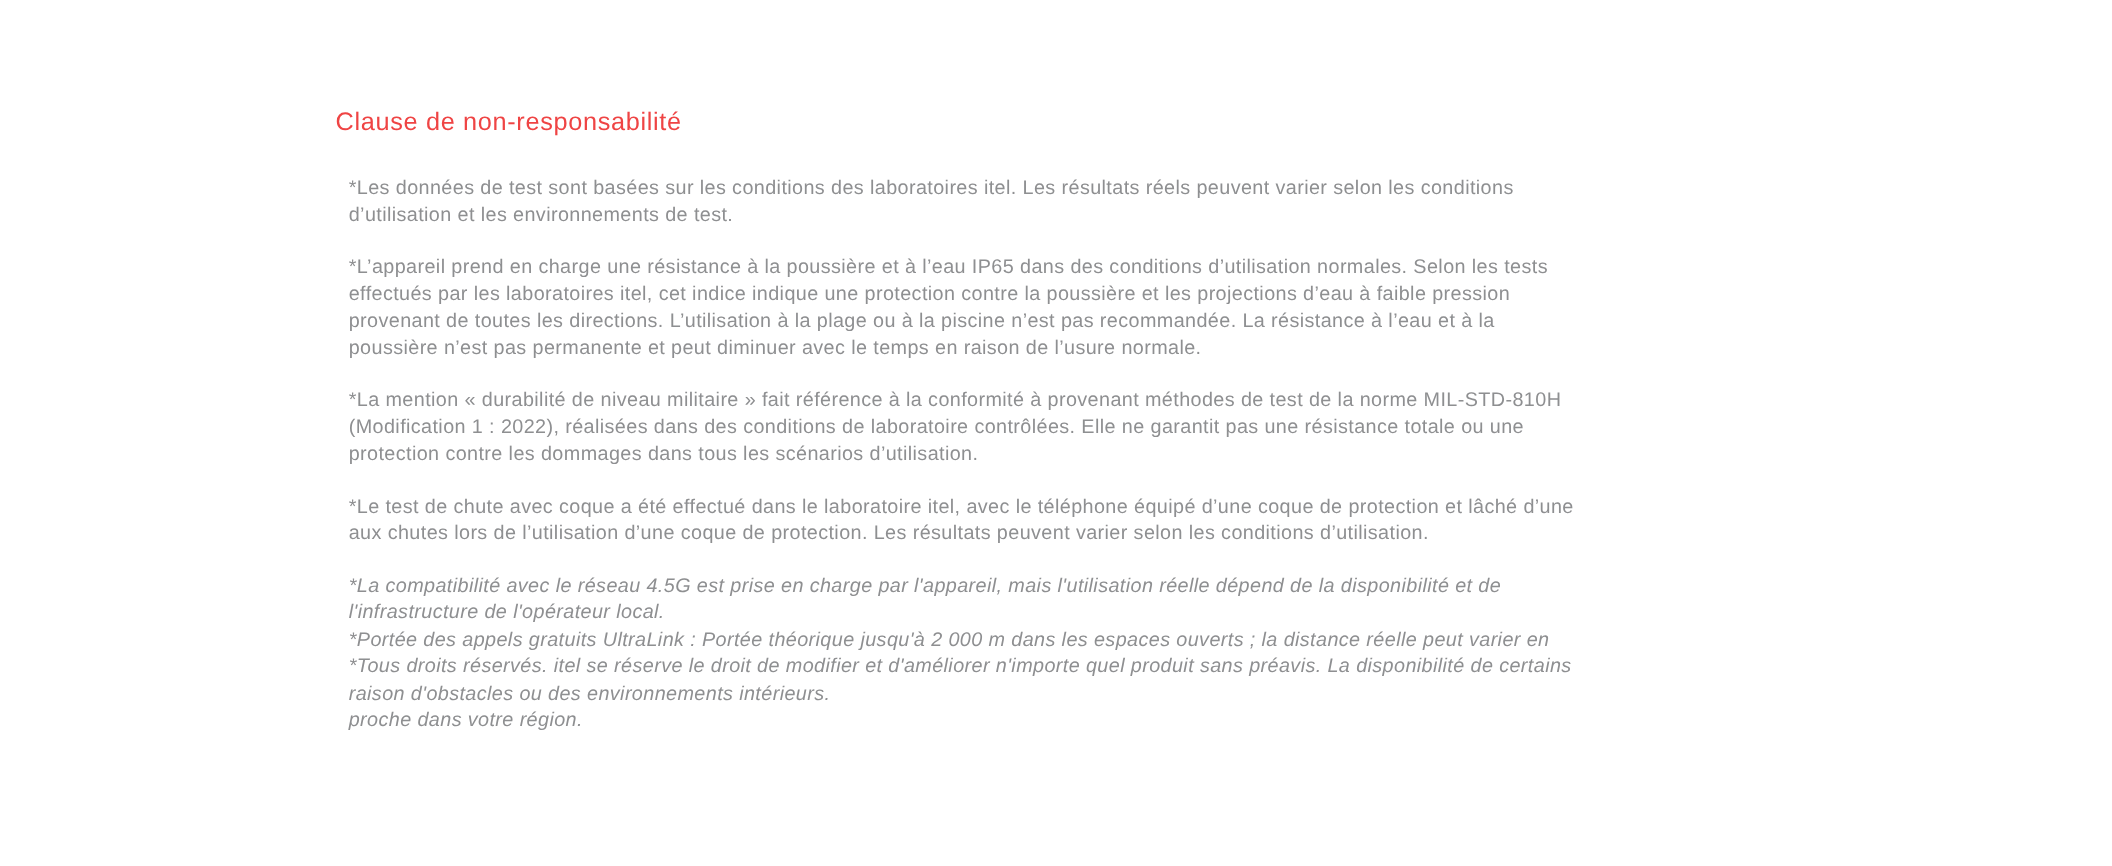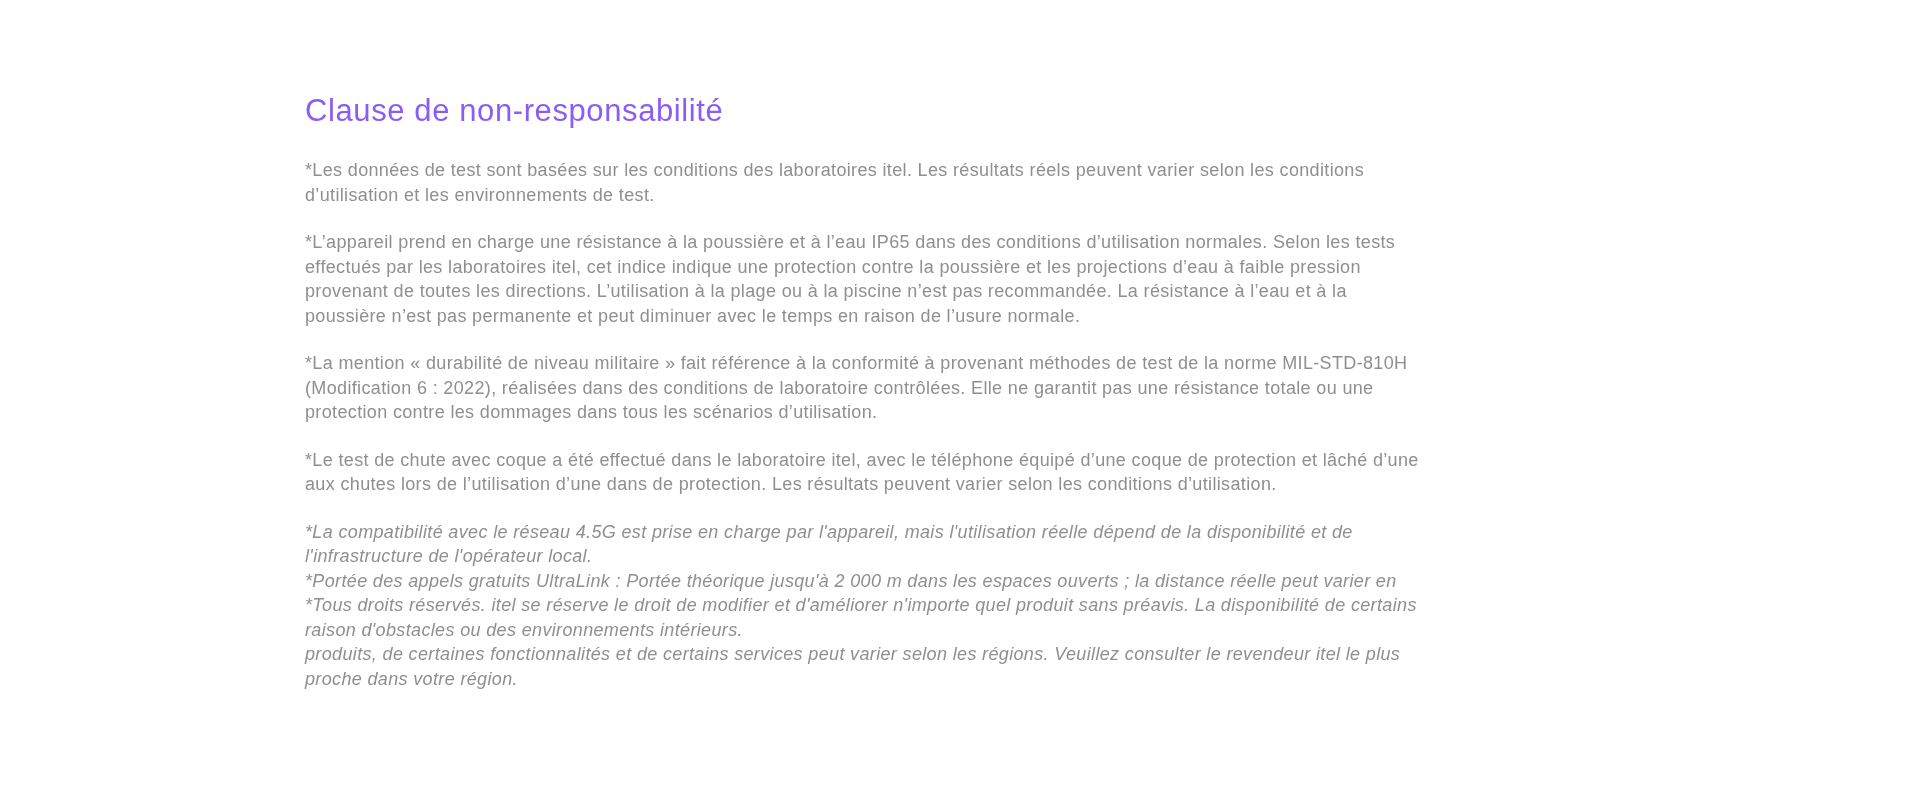--- a/index.html
+++ b/index.html
@@ -11,29 +11,29 @@
     overflow: hidden;
     font-family: "Liberation Sans", "DejaVu Sans", sans-serif;
   }
   .content {
     position: absolute;
     left: 305px;
     top: 97px;
     width: 1330px;
   }
   .heading {
-    font-size: 31px;
+    font-size: 23px;
     font-weight: 400;
-    color: #8b5cf6;
+    color: #ef4444;
     letter-spacing: 0.6px;
     margin: 0 0 34px 0;
     line-height: 27px;
   }
   .para {
-    margin: 0 0 23px 0;
+    margin: 0 0 23px 12px;
   }
   .para:last-child {
     margin-bottom: 0;
     font-style: italic;
   }
   .line {
     font-size: 18px;
     font-weight: 400;
     line-height: 24.5px;
     color: #8e8f91;
@@ -55,32 +55,31 @@
 
   <div class="para">
     <div class="line">*L’appareil prend en charge une résistance à la poussière et à l’eau IP65 dans des conditions d’utilisation normales. Selon les tests</div>
     <div class="line">effectués par les laboratoires itel, cet indice indique une protection contre la poussière et les projections d’eau à faible pression</div>
     <div class="line">provenant de toutes les directions. L’utilisation à la plage ou à la piscine n’est pas recommandée. La résistance à l’eau et à la</div>
     <div class="line">poussière n’est pas permanente et peut diminuer avec le temps en raison de l’usure normale.</div>
   </div>
 
   <div class="para">
     <div class="line">*La mention « durabilité de niveau militaire » fait référence à la conformité à provenant méthodes de test de la norme MIL-STD-810H</div>
-    <div class="line">(Modification 6 : 2022), réalisées dans des conditions de laboratoire contrôlées. Elle ne garantit pas une résistance totale ou une</div>
+    <div class="line">(Modification 1 : 2022), réalisées dans des conditions de laboratoire contrôlées. Elle ne garantit pas une résistance totale ou une</div>
     <div class="line">protection contre les dommages dans tous les scénarios d’utilisation.</div>
   </div>
 
   <div class="para">
     <div class="line">*Le test de chute avec coque a été effectué dans le laboratoire itel, avec le téléphone équipé d’une coque de protection et lâché d’une</div>
-    <div class="line">aux chutes lors de l’utilisation d’une dans de protection. Les résultats peuvent varier selon les conditions d’utilisation.</div>
+    <div class="line">aux chutes lors de l’utilisation d’une coque de protection. Les résultats peuvent varier selon les conditions d’utilisation.</div>
   </div>
 
   <div class="para">
     <div class="line">*La compatibilité avec le réseau 4.5G est prise en charge par l'appareil, mais l'utilisation réelle dépend de la disponibilité et de</div>
     <div class="line">l'infrastructure de l'opérateur local.</div>
     <div class="line">*Portée des appels gratuits UltraLink : Portée théorique jusqu'à 2 000 m dans les espaces ouverts ; la distance réelle peut varier en</div>
     <div class="line">*Tous droits réservés. itel se réserve le droit de modifier et d'améliorer n'importe quel produit sans préavis. La disponibilité de certains</div>
     <div class="line">raison d'obstacles ou des environnements intérieurs.</div>
-    <div class="line">produits, de certaines fonctionnalités et de certains services peut varier selon les régions. Veuillez consulter le revendeur itel le plus</div>
     <div class="line">proche dans votre région.</div>
   </div>
 
 </div>
 
 </body></html>

